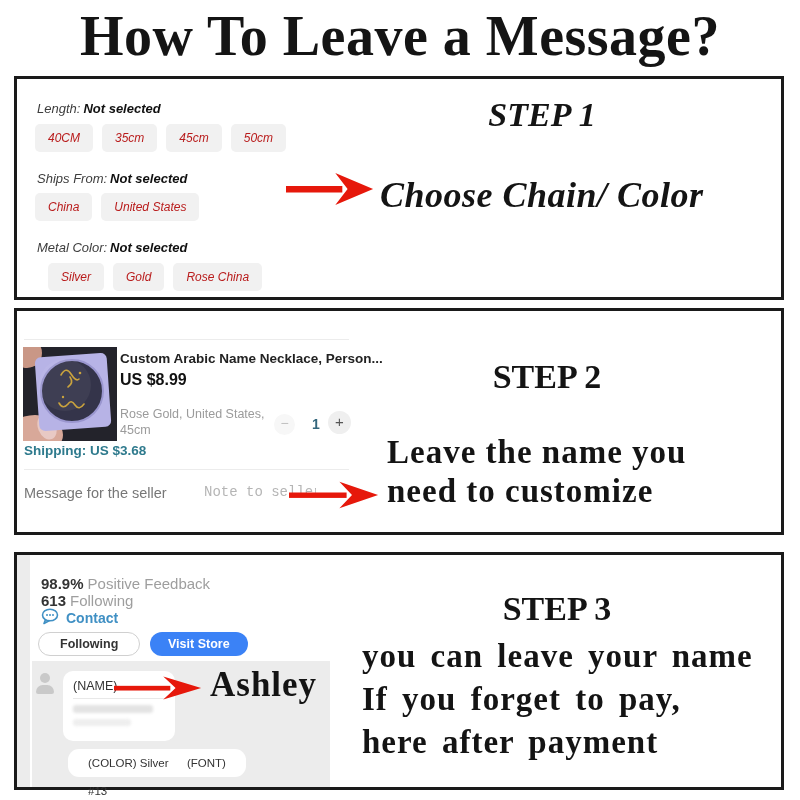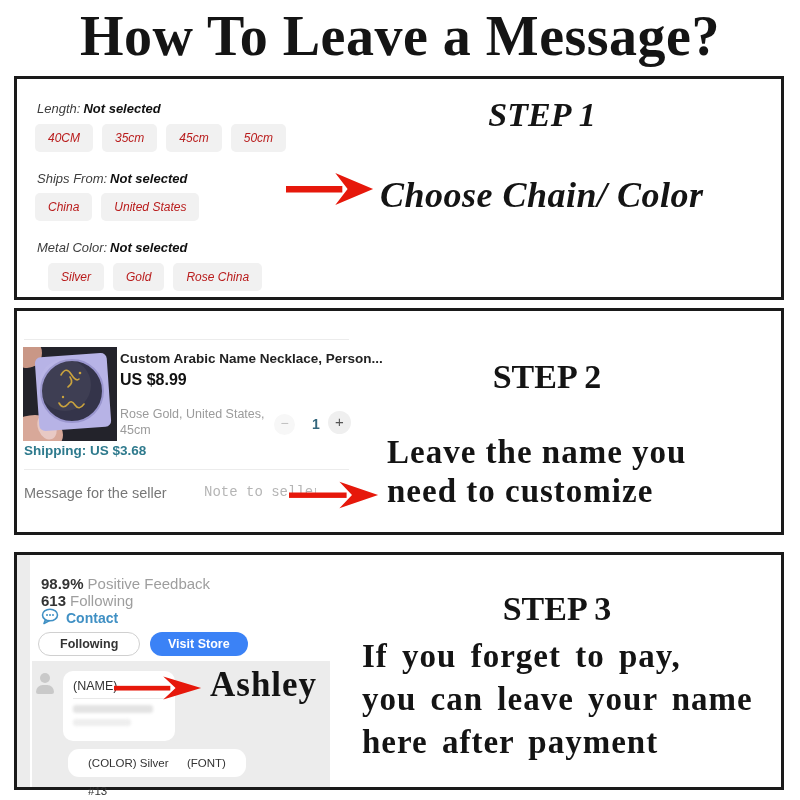--- a/index.html
+++ b/index.html
@@ -214,19 +214,19 @@
 
       <div class="abs bubble" id="bubble2" style="left:36px;top:88px;width:158px;height:28px;padding-left:20px;border-radius:11px;">
         <span>(COLOR) Silver</span>
         <span style="display:inline-block;width:12px;"></span>
         <span>(FONT) #13</span>
       </div>
     </div>
 
     <div class="abs serif step-head" style="left:455px;top:36px;width:170px;">STEP 3</div>
     <div class="abs serif cap-center" style="left:345px;top:80px;width:425px;line-height:43px;word-spacing:5px;">
+      <div>you can leave your name</div>
       <div>If you forget to pay,</div>
-      <div>you can leave your name</div>
       <div>here after payment</div>
     </div>
   </div>
 
 </div>
 
 </body></html>

